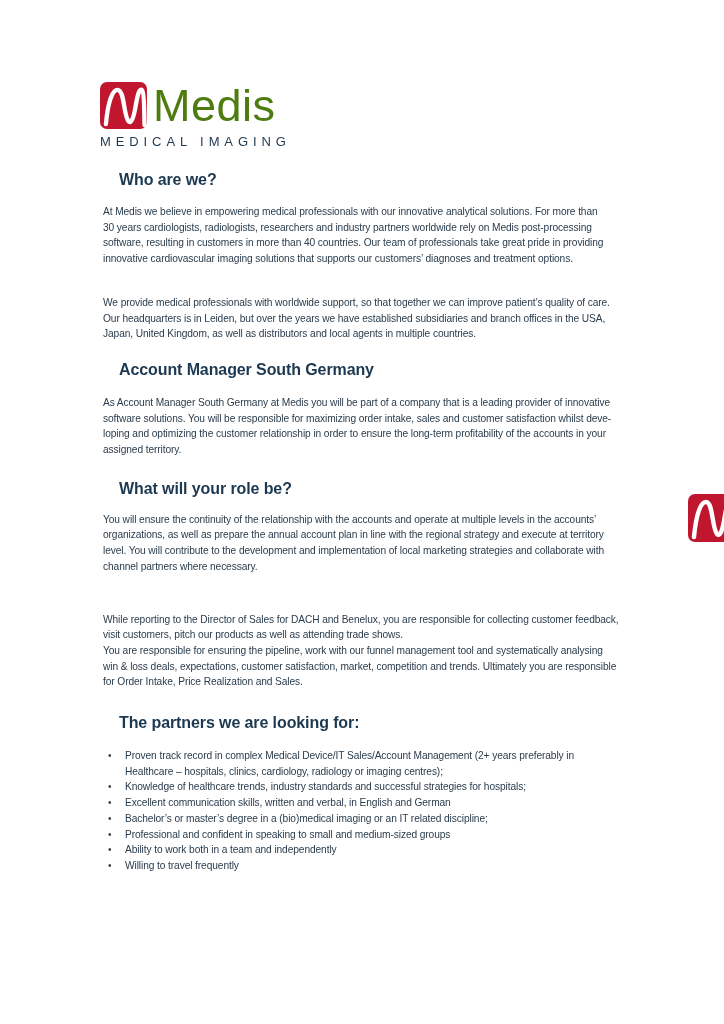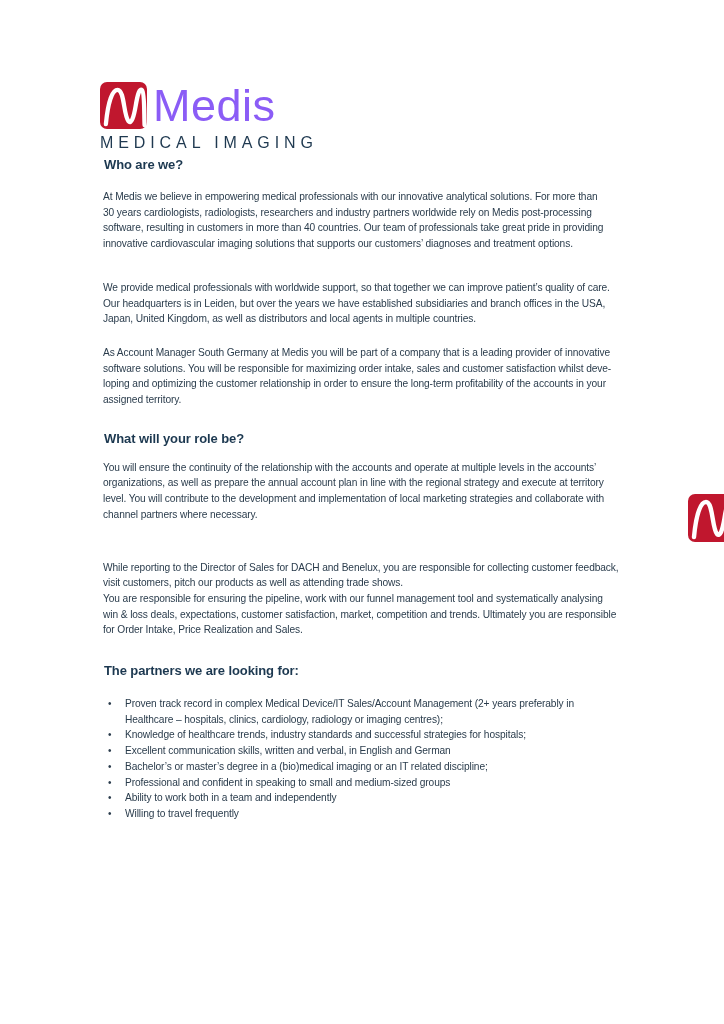--- a/index.html
+++ b/index.html
@@ -19,47 +19,47 @@
     width: 47px; height: 47px;
     background: #c0172e;
     border-radius: 7px;
     flex: 0 0 auto;
   }
   .logo-icon svg { display: block; width: 47px; height: 47px; }
   .brand-text {
     font-size: 45px;
     line-height: 47px;
     font-weight: 500;
-    color: #8b5cf6;
+    color: #4d7c0f;
     margin-left: 6px;
     letter-spacing: 0.5px;
   }
   .brand-subtitle {
     margin-top: 5px;
-    font-size: 16px;
+    font-size: 13px;
     letter-spacing: 4.9px;
     font-weight: 500;
     color: #1f3950;
     white-space: nowrap;
   }
 
   
   .content {
     position: absolute;
     left: 103px;
     top: 157px;
     width: 560px;
     color: #2a3c4c;
     font-size: 10.2px;
     line-height: 15.7px;
     letter-spacing: -0.1px;
   }
   .heading {
-    margin: 1px;
-    font-size: 13px;
+    margin: 16px;
+    font-size: 16px;
     line-height: 14px;
     font-weight: bold;
     color: #1c3850;
   }
   .para { margin: 0; white-space: pre-line; }
 
   .mt-p1 { margin-top: 17px; }
   .mt-p2 { margin-top: 28px; }
   .mt-h2 { margin-top: 21px; }
   .mt-p3 { margin-top: 18px; }
@@ -119,20 +119,21 @@
   <div class="content">
     <h3 class="heading">Who are we?</h3>
     <p class="para mt-p1">At Medis we believe in empowering medical professionals with our innovative analytical solutions. For more than
 30 years cardiologists, radiologists, researchers and industry partners worldwide rely on Medis post-processing
 software, resulting in customers in more than 40 countries. Our team of professionals take great pride in providing
 innovative cardiovascular imaging solutions that supports our customers’ diagnoses and treatment options.</p>
     <p class="para mt-p2">We provide medical professionals with worldwide support, so that together we can improve patient’s quality of care.
 Our headquarters is in Leiden, but over the years we have established subsidiaries and branch offices in the USA,
 Japan, United Kingdom, as well as distributors and local agents in multiple countries.</p>
 
+    <h3 class="heading mt-h2">Account Manager South Germany</h3>
     <p class="para mt-p3">As Account Manager South Germany at Medis you will be part of a company that is a leading provider of innovative
 software solutions. You will be responsible for maximizing order intake, sales and customer satisfaction whilst deve-
 loping and optimizing the customer relationship in order to ensure the long-term profitability of the accounts in your
 assigned territory.</p>
 
     <h3 class="heading mt-h3">What will your role be?</h3>
     <p class="para mt-p4">You will ensure the continuity of the relationship with the accounts and operate at multiple levels in the accounts’
 organizations, as well as prepare the annual account plan in line with the regional strategy and execute at territory
 level. You will contribute to the development and implementation of local marketing strategies and collaborate with
 channel partners where necessary.</p>

